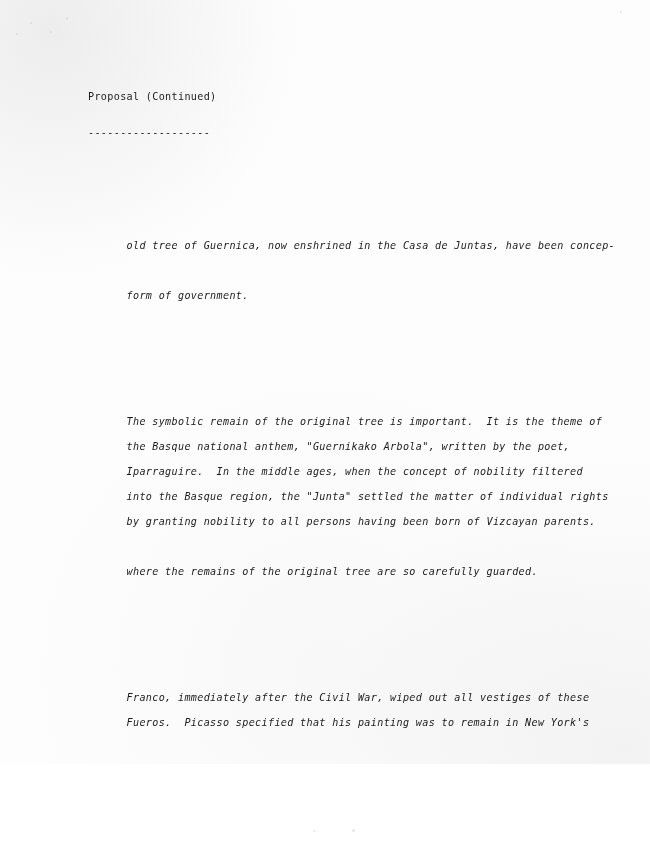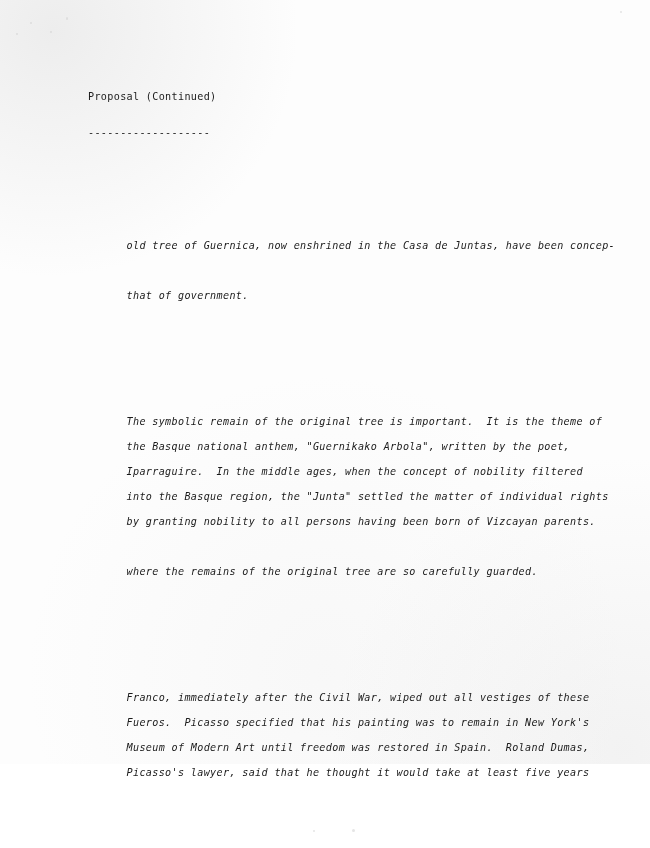--- a/index.html
+++ b/index.html
@@ -80,42 +80,42 @@
   <div class="body-text">
 
     <div class="heading-line">Proposal (Continued)</div>
     <div class="dashrule">-------------------</div>
 
     <div class="gap-md"></div>
 
     <p class="para">
       <span>old tree of Guernica, now enshrined in the Casa de Juntas, have been concep-</span><br>
       <br>
-      <span>that of government.</span>
+      <span>form of government.</span>
     </p>
 
     <div class="gap-md"></div>
 
     <p class="para">
       <span>The symbolic remain of the original tree is important.  It is the theme of</span><br>
       <span>the Basque national anthem, "Guernikako Arbola", written by the poet,</span><br>
       <span>Iparraguire.  In the middle ages, when the concept of nobility filtered</span><br>
       <span>into the Basque region, the "Junta" settled the matter of individual rights</span><br>
       <span>by granting nobility to all persons having been born of Vizcayan parents.</span><br>
       <br>
       <span>where the remains of the original tree are so carefully guarded.</span>
     </p>
 
     <div class="gap-md"></div>
 
     <p class="para">
       <span>Franco, immediately after the Civil War, wiped out all vestiges of these</span><br>
       <span>Fueros.  Picasso specified that his painting was to remain in New York's</span><br>
-      <span>Museum of Modern Art until freedom was restored in Spain.  Roland Dumas,</span><br>
-      <span>Picasso's lawyer, said that he thought it would take at least five years</span><br>
+      <br>
+      <br>
     </p>
 
     
 
     
 
     
 
     
 

